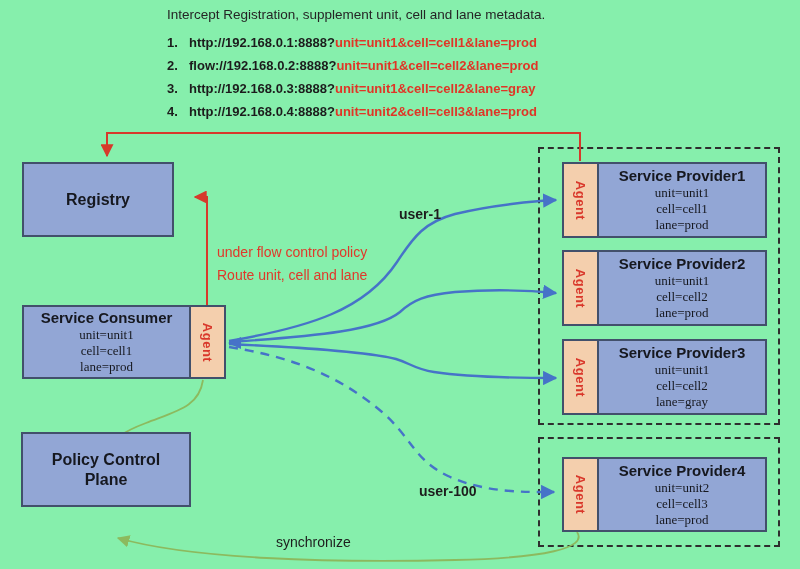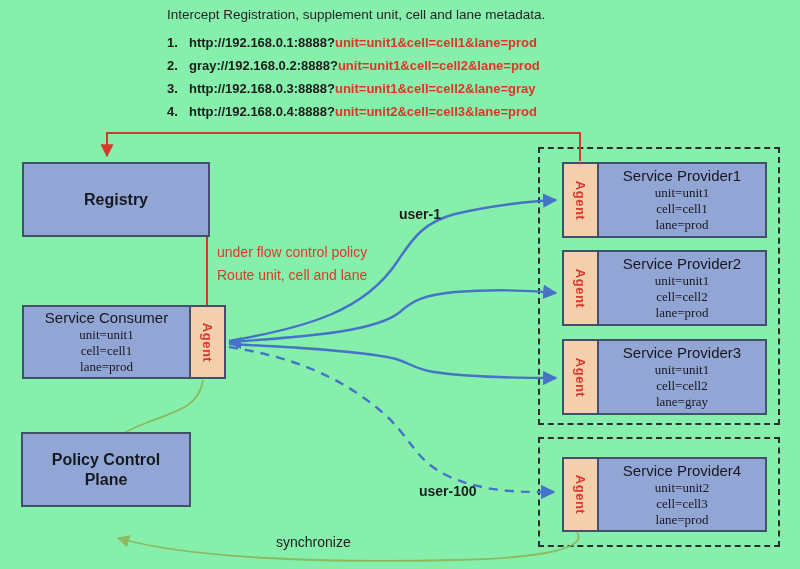--- a/index.html
+++ b/index.html
@@ -14,21 +14,21 @@
   }
   .center-label{
     display:flex;align-items:center;justify-content:center;height:100%;
     font-weight:bold;font-size:16px;text-align:center;line-height:20px;
   }
   .node-flex{display:flex;height:100%;}
   .node-content{
     flex:1;display:flex;flex-direction:column;align-items:center;justify-content:center;
     background:#92a6d5;
   }
-  .node-title{font-weight:normal;font-size:15px;margin-bottom:1px;white-space:nowrap;}
+  .node-title{font-weight:bold;font-size:15px;margin-bottom:1px;white-space:nowrap;}
   .node-meta{font-size:13px;line-height:16px;text-align:left;font-family:Liberation Serif, serif;}
   .agent-strip{
     width:35px;background:#f4cfad;display:flex;align-items:center;justify-content:center;
     box-sizing:border-box;
   }
   .agent-left{border-right:2px solid #42506b;}
   .agent-right{border-left:2px solid #42506b;}
   .agent-text{
     color:#d9382b;font-weight:bold;font-size:13px;letter-spacing:.5px;
     transform:rotate(90deg);white-space:nowrap;
@@ -84,40 +84,40 @@
 
     <path d="M577,532 C588,548 545,558 455,560 C330,563 190,559 118,538" fill="none" stroke="#8cba5e" stroke-width="1.8" marker-end="url(#arr-green)"></path>
   </svg>
 
   <div class="hdr">
     <div class="hdr-title">Intercept Registration, supplement unit, cell and lane metadata.</div>
     <div class="url-row">
       <span class="url-num">1.</span><span>http://192.168.0.1:8888?</span><span class="url-red">unit=unit1&amp;cell=cell1&amp;lane=prod</span>
     </div>
     <div class="url-row">
-      <span class="url-num">2.</span><span>gray://192.168.0.2:8888?</span><span class="url-red">unit=unit1&amp;cell=cell2&amp;lane=prod</span>
+      <span class="url-num">2.</span><span>flow://192.168.0.2:8888?</span><span class="url-red">unit=unit1&amp;cell=cell2&amp;lane=prod</span>
     </div>
     <div class="url-row">
       <span class="url-num">3.</span><span>http://192.168.0.3:8888?</span><span class="url-red">unit=unit1&amp;cell=cell2&amp;lane=gray</span>
     </div>
     <div class="url-row">
       <span class="url-num">4.</span><span>http://192.168.0.4:8888?</span><span class="url-red">unit=unit2&amp;cell=cell3&amp;lane=prod</span>
     </div>
   </div>
 
   <div class="note">
     <div>under flow control policy</div>
     <div>Route unit, cell and lane</div>
   </div>
 
   <div class="flow-label" id="lbl-user1">user-1</div>
   <div class="flow-label" id="lbl-user100">user-100</div>
   <div class="flow-label" id="lbl-sync">synchronize</div>
 
-  <div class="box" style="left:22px;top:162px;width:188px;height:75px;">
+  <div class="box" style="left:22px;top:162px;width:152px;height:75px;">
     <div class="center-label">Registry</div>
   </div>
 
   <div class="box" style="left:22px;top:305px;width:204px;height:74px;">
     <div class="node-flex">
       <div class="node-content">
         <div class="node-title">Service Consumer</div>
         <div class="node-meta">unit=unit1</div>
         <div class="node-meta">cell=cell1</div>
         <div class="node-meta">lane=prod</div>

